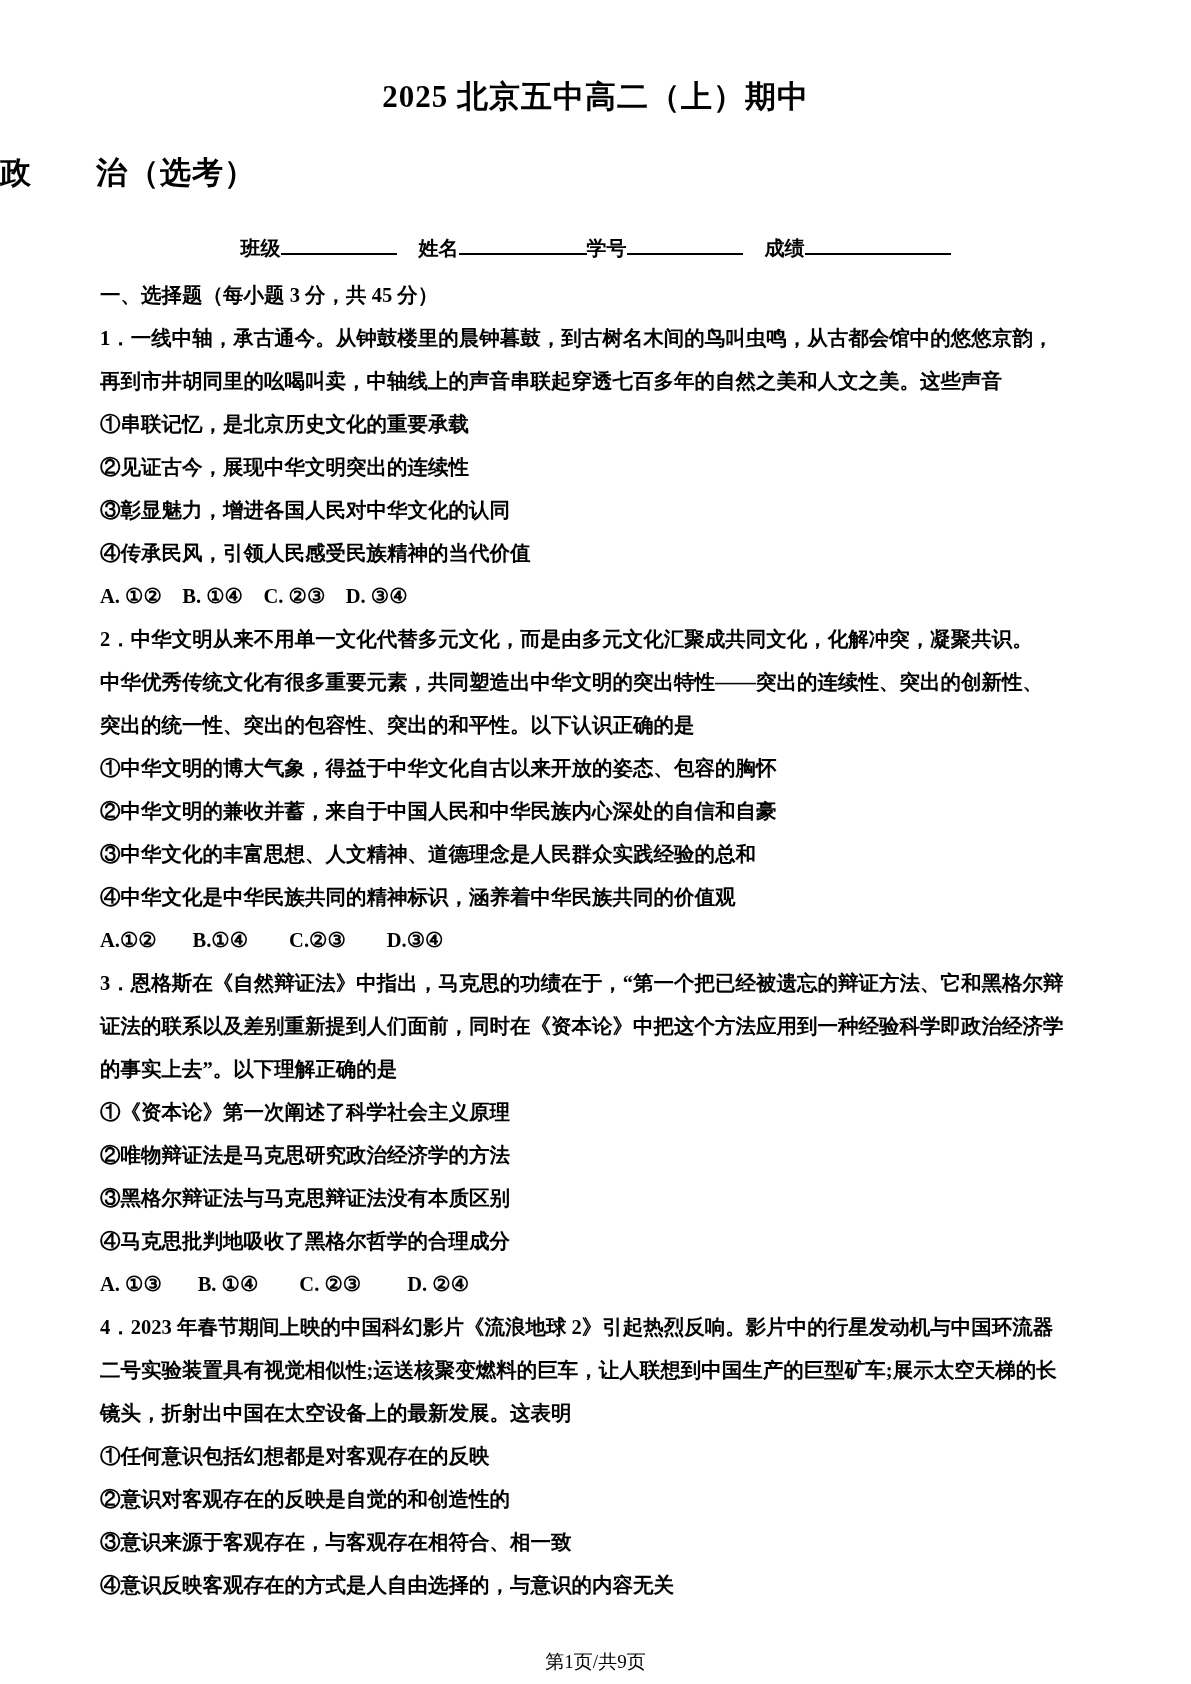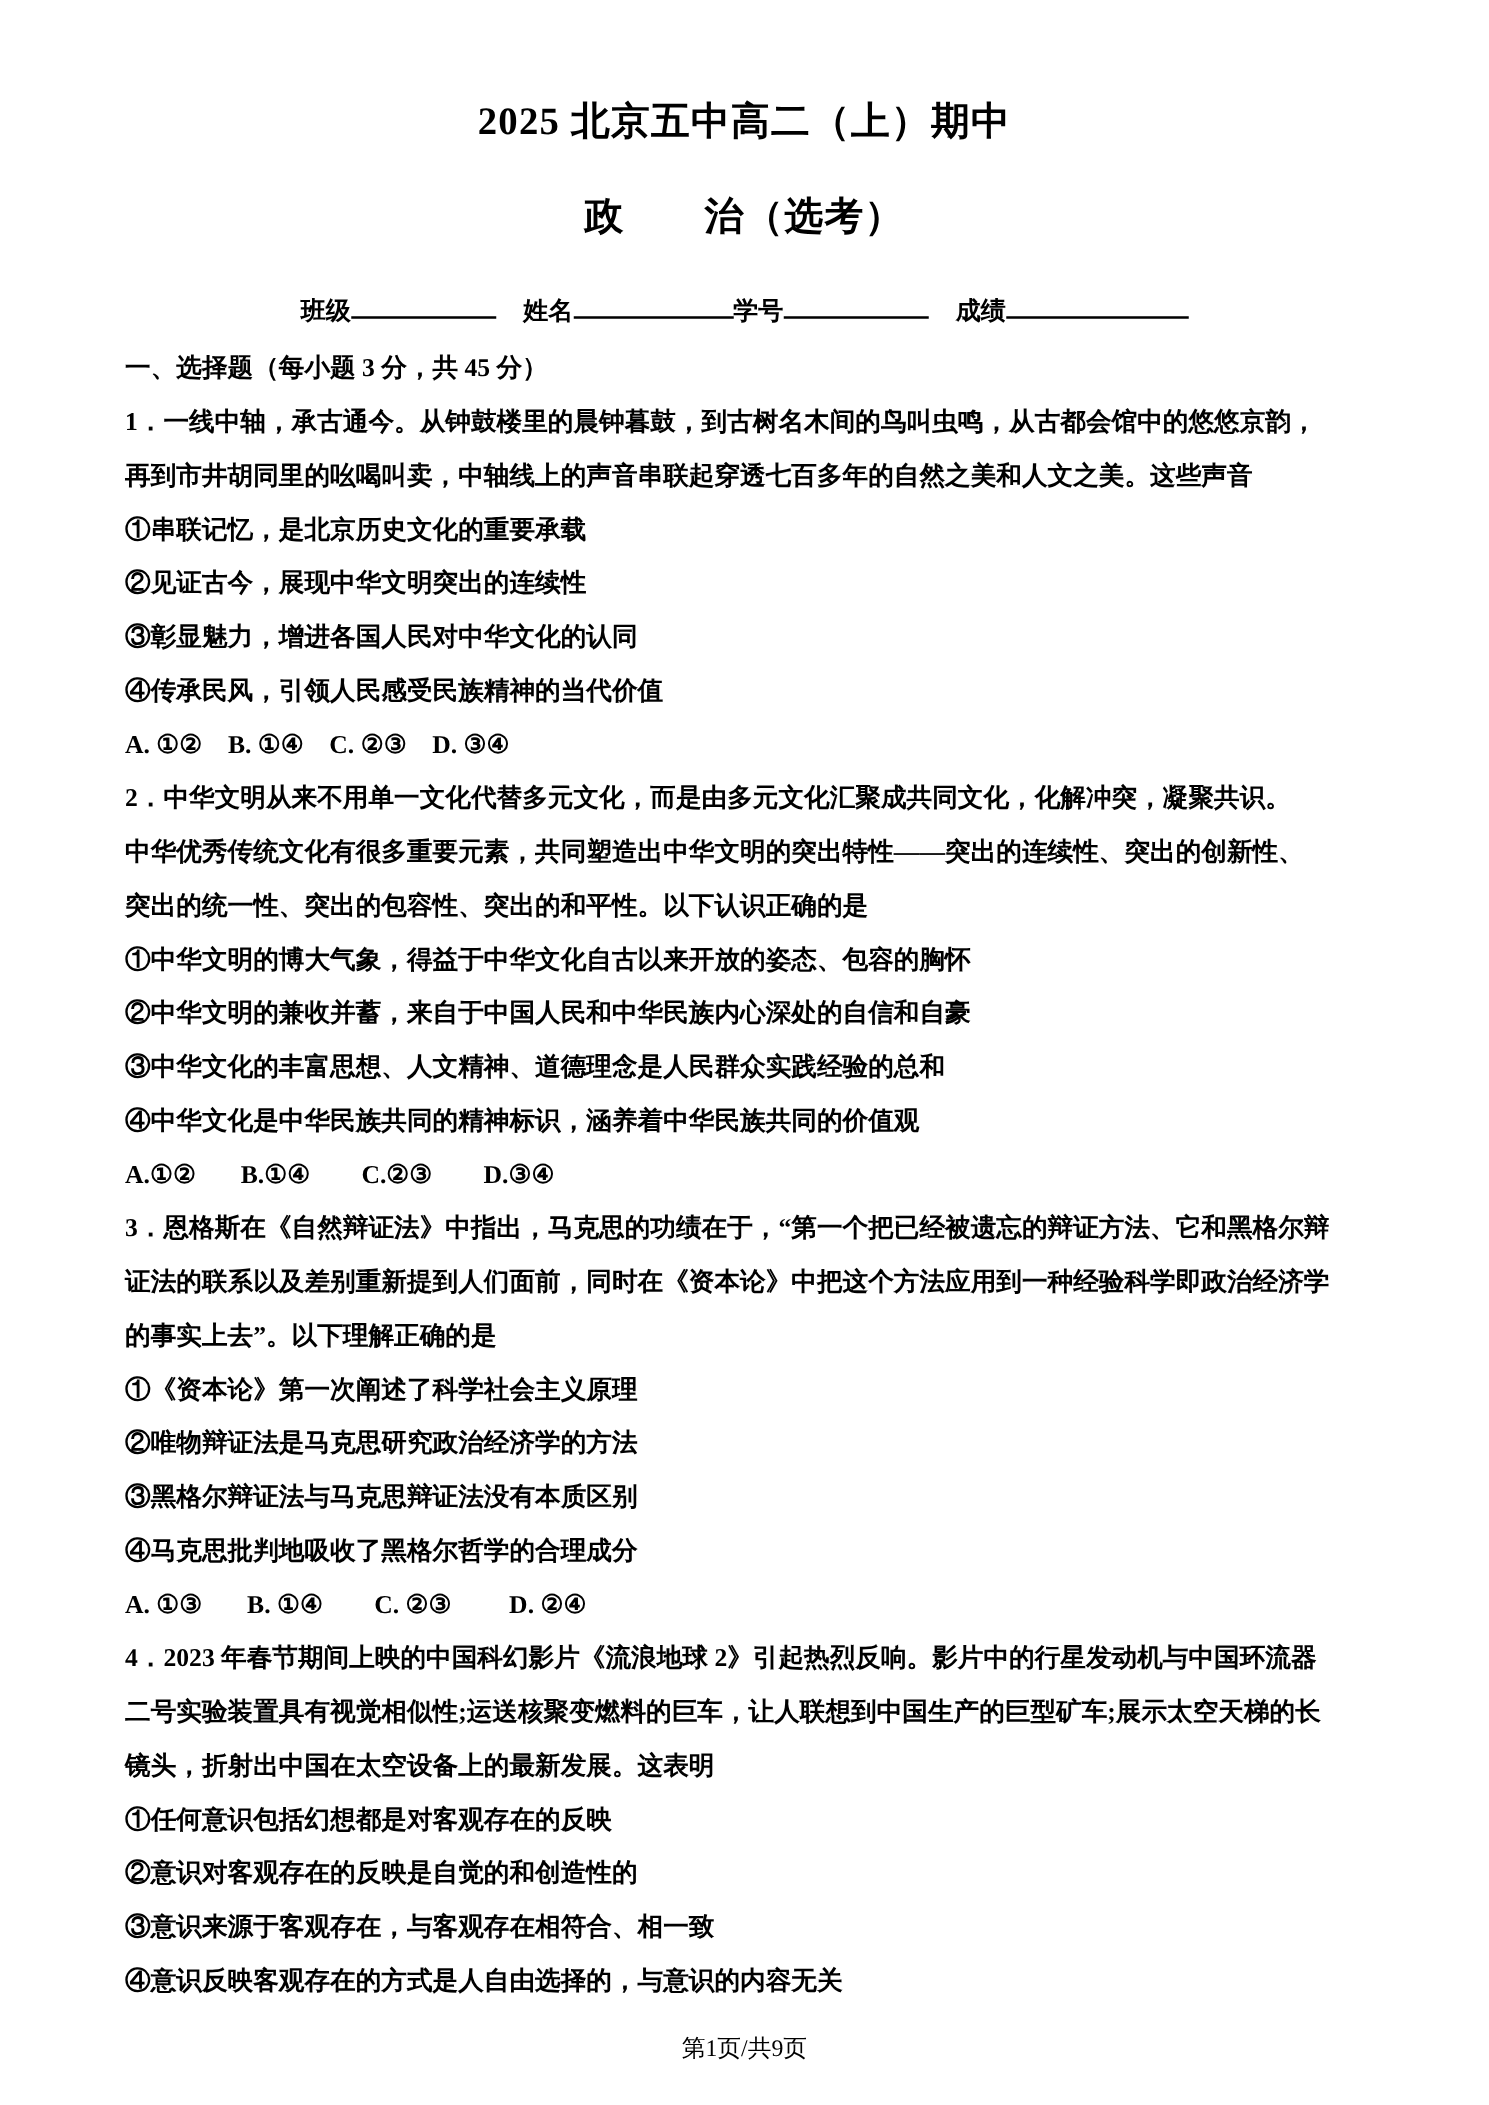--- a/index.html
+++ b/index.html
@@ -20,21 +20,21 @@
     margin: 0;
     padding-top: 76px;
     text-align: center;
     font-size: 31px;
     font-weight: bold;
     letter-spacing: 1px;
   }
   .subject {
     margin: 0;
     margin-top: 34px;
-    text-align: center;
+    text-align: left;
     font-size: 31px;
     font-weight: bold;
     letter-spacing: 1px;
   }
   .fields {
     margin-top: 34px;
     text-align: center;
     font-size: 20px;
     font-weight: bold;
     white-space: nowrap;
@@ -55,21 +55,21 @@
   }
   .section-heading,
   .line {
     font-size: 20.5px;
     line-height: 43px;
     white-space: pre-wrap;
     font-weight: bold;
   }
   .footer {
     position: absolute;
-    bottom: 32px;
+    bottom: 9px;
     left: 0;
     width: 100%;
     text-align: center;
     font-size: 19px;
   }
 </style>
 </head>
 <body>
 
 <div class="page">

